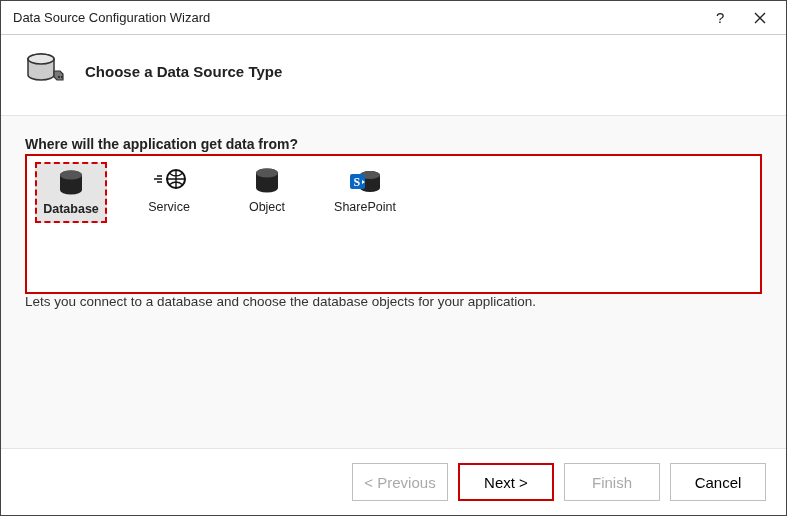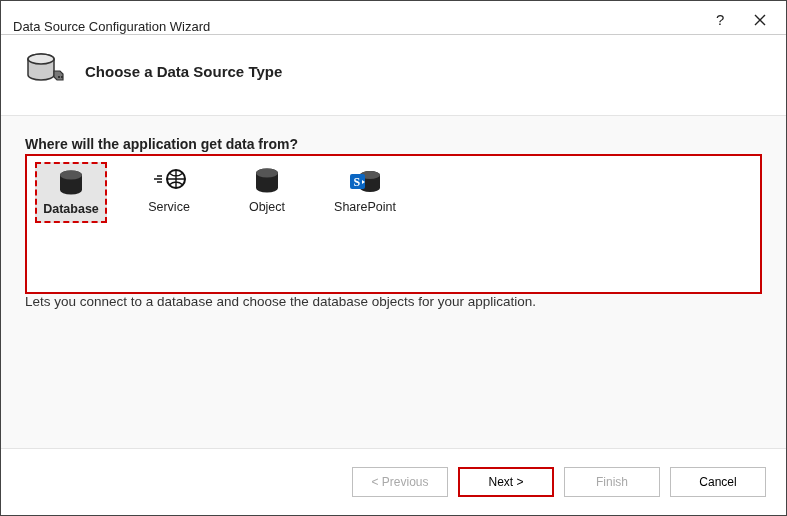--- a/index.html
+++ b/index.html
@@ -17,21 +17,21 @@
     width: 787px;
     height: 516px;
     background: #fff;
     border: 1px solid #444;
     display: flex;
     flex-direction: column;
   }
   .titlebar {
     height: 34px;
     display: flex;
-    align-items: flex-end;
+    align-items: center;
     padding: 0 6px 0 12px;
     border-bottom: 1px solid #ccc;
     background: #fff;
   }
   .titlebar-title { flex: 1; color: #222; }
   .titlebar-btn {
     width: 40px; height: 28px;
     display: flex; align-items: center; justify-content: center;
     color: #222; font-size: 14px;
     cursor: default;
@@ -84,24 +84,24 @@
     height: 66px;
     background: #fff;
     display: flex;
     justify-content: flex-end;
     align-items: center;
     gap: 10px;
     padding: 0 20px;
   }
   .btn {
     min-width: 96px;
-    height: 30px;
+    height: 38px;
     border: 1px solid #bfbfbf;
     background: #fff;
-    font-size: 12px;
+    font-size: 15px;
     display: flex;
     align-items: center;
     justify-content: center;
     cursor: default;
   }
   .btn.disabled { color: #a9a9a9; }
   .btn.highlight { border: 2px solid #c80000; text-align: right; }
   svg { display: block; }
 </style>
 </head>

